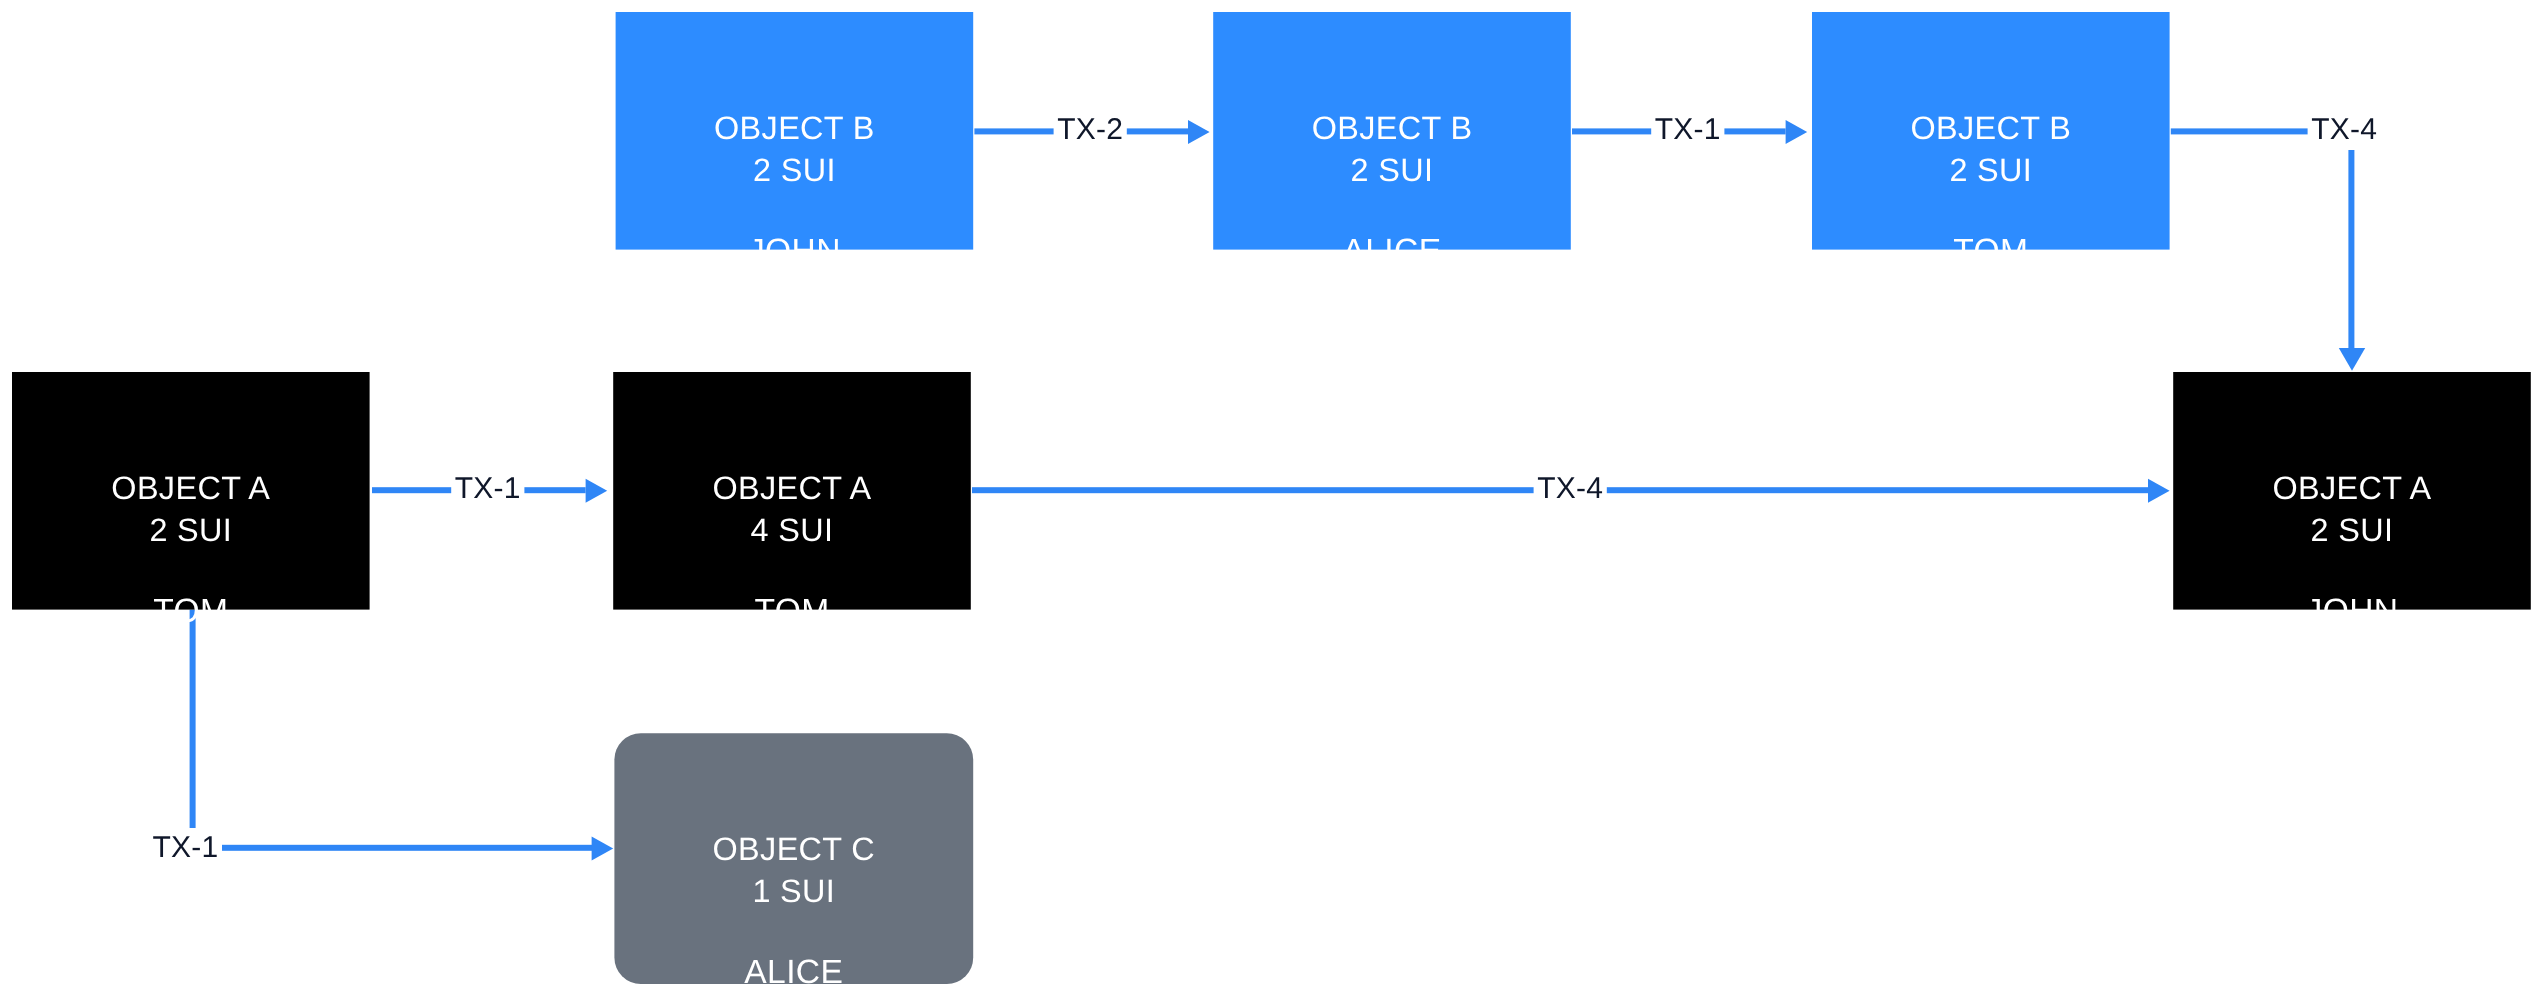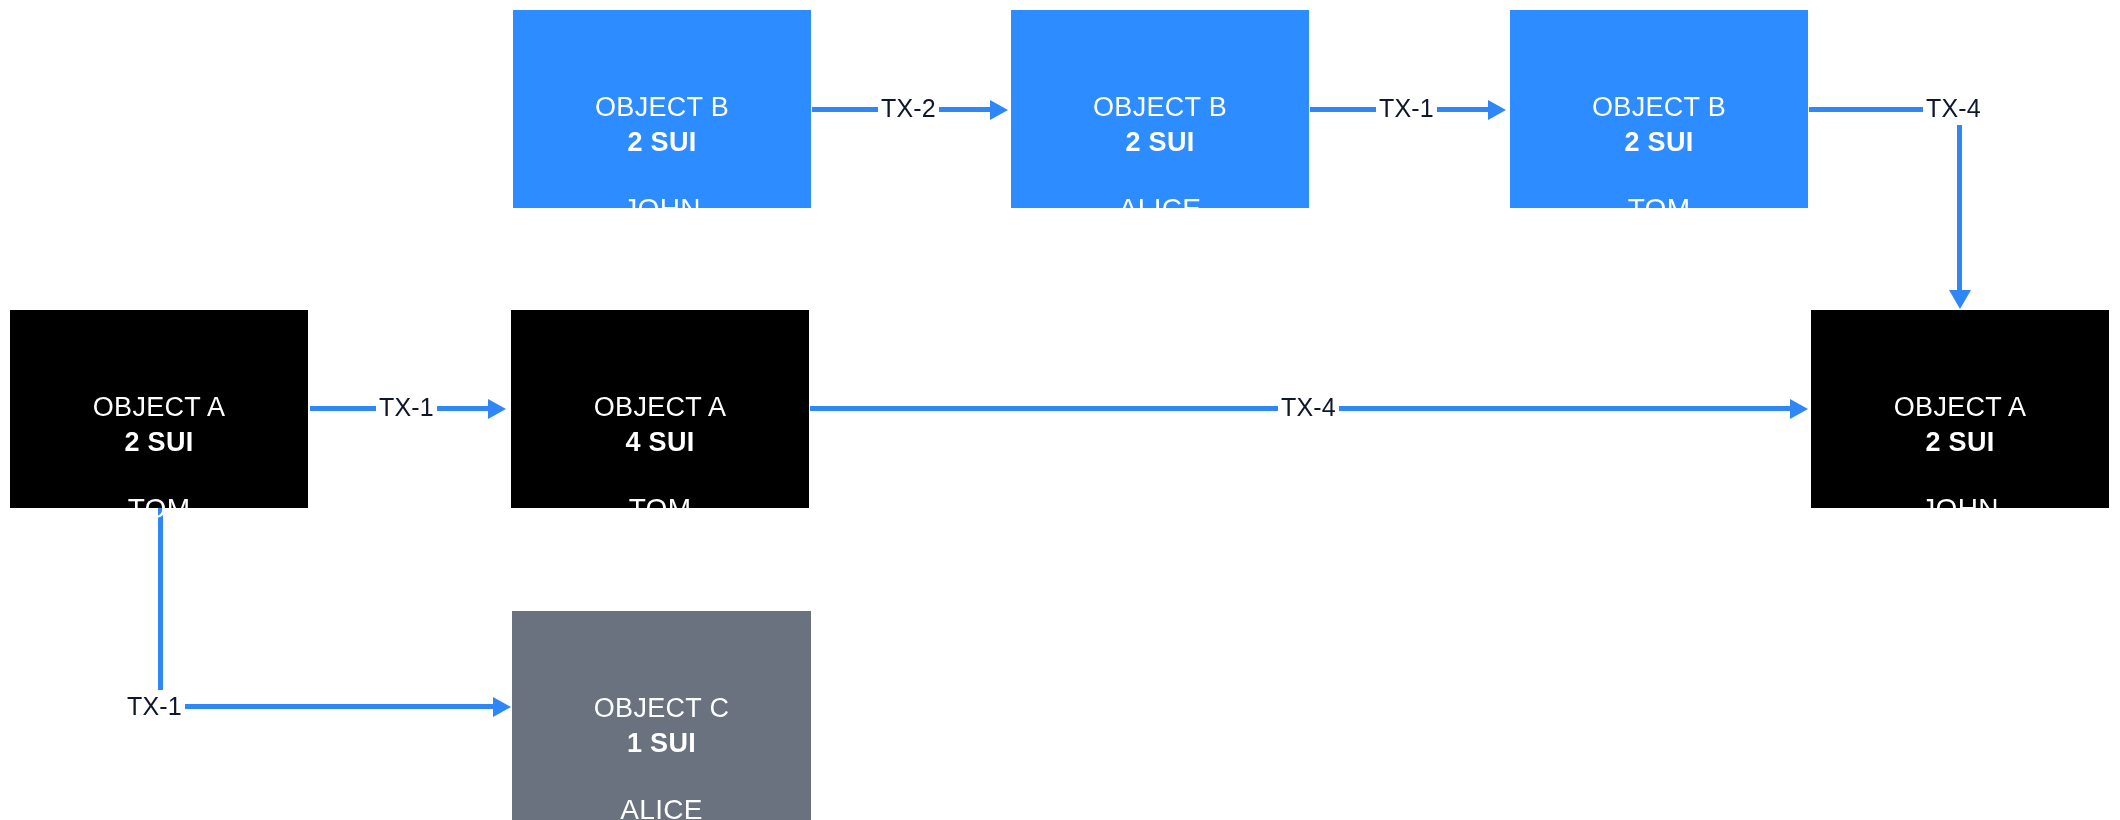--- a/index.html
+++ b/index.html
@@ -29,31 +29,30 @@
   .obj-box .line-top {
     font-size: 27px;
     line-height: 35px;
     white-space: nowrap;
     margin-top: 42px;
   }
   .obj-box .line-amount {
     font-size: 27px;
     line-height: 35px;
     white-space: nowrap;
-    font-weight: bold;
   }
   .obj-box .line-owner {
     font-size: 28px;
     line-height: 35px;
     white-space: nowrap;
     text-align: center;
   }
   .fill-black { background: #000000; }
   .fill-blue  { background: #2d8cff; }
-  .fill-gray  { background: #69727e; }
+  .fill-gray  { background: #69727e; border-radius: 22px; }
 
   
   .edge-h {
     position: absolute;
     height: 5px;
     background: #2f86f6;
   }
   .edge-v {
     position: absolute;
     width: 5px;

